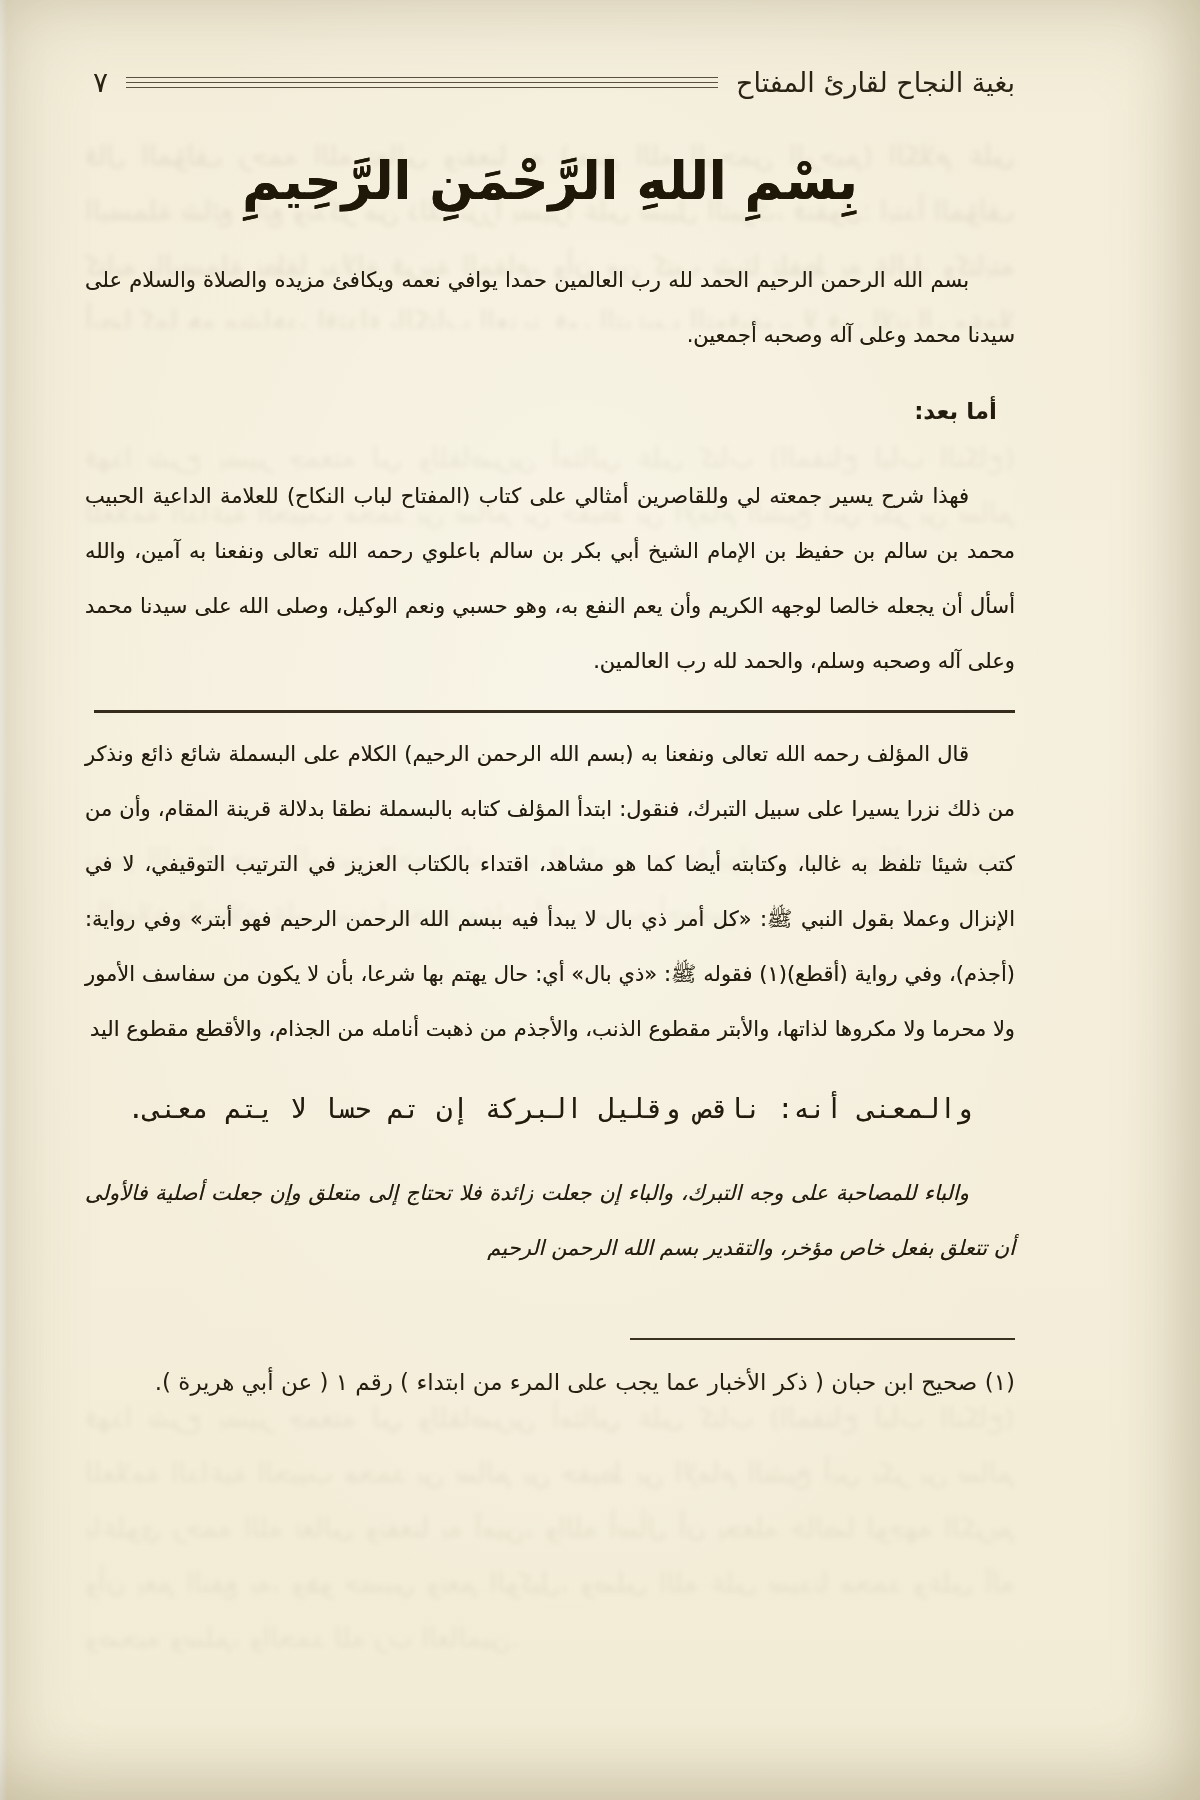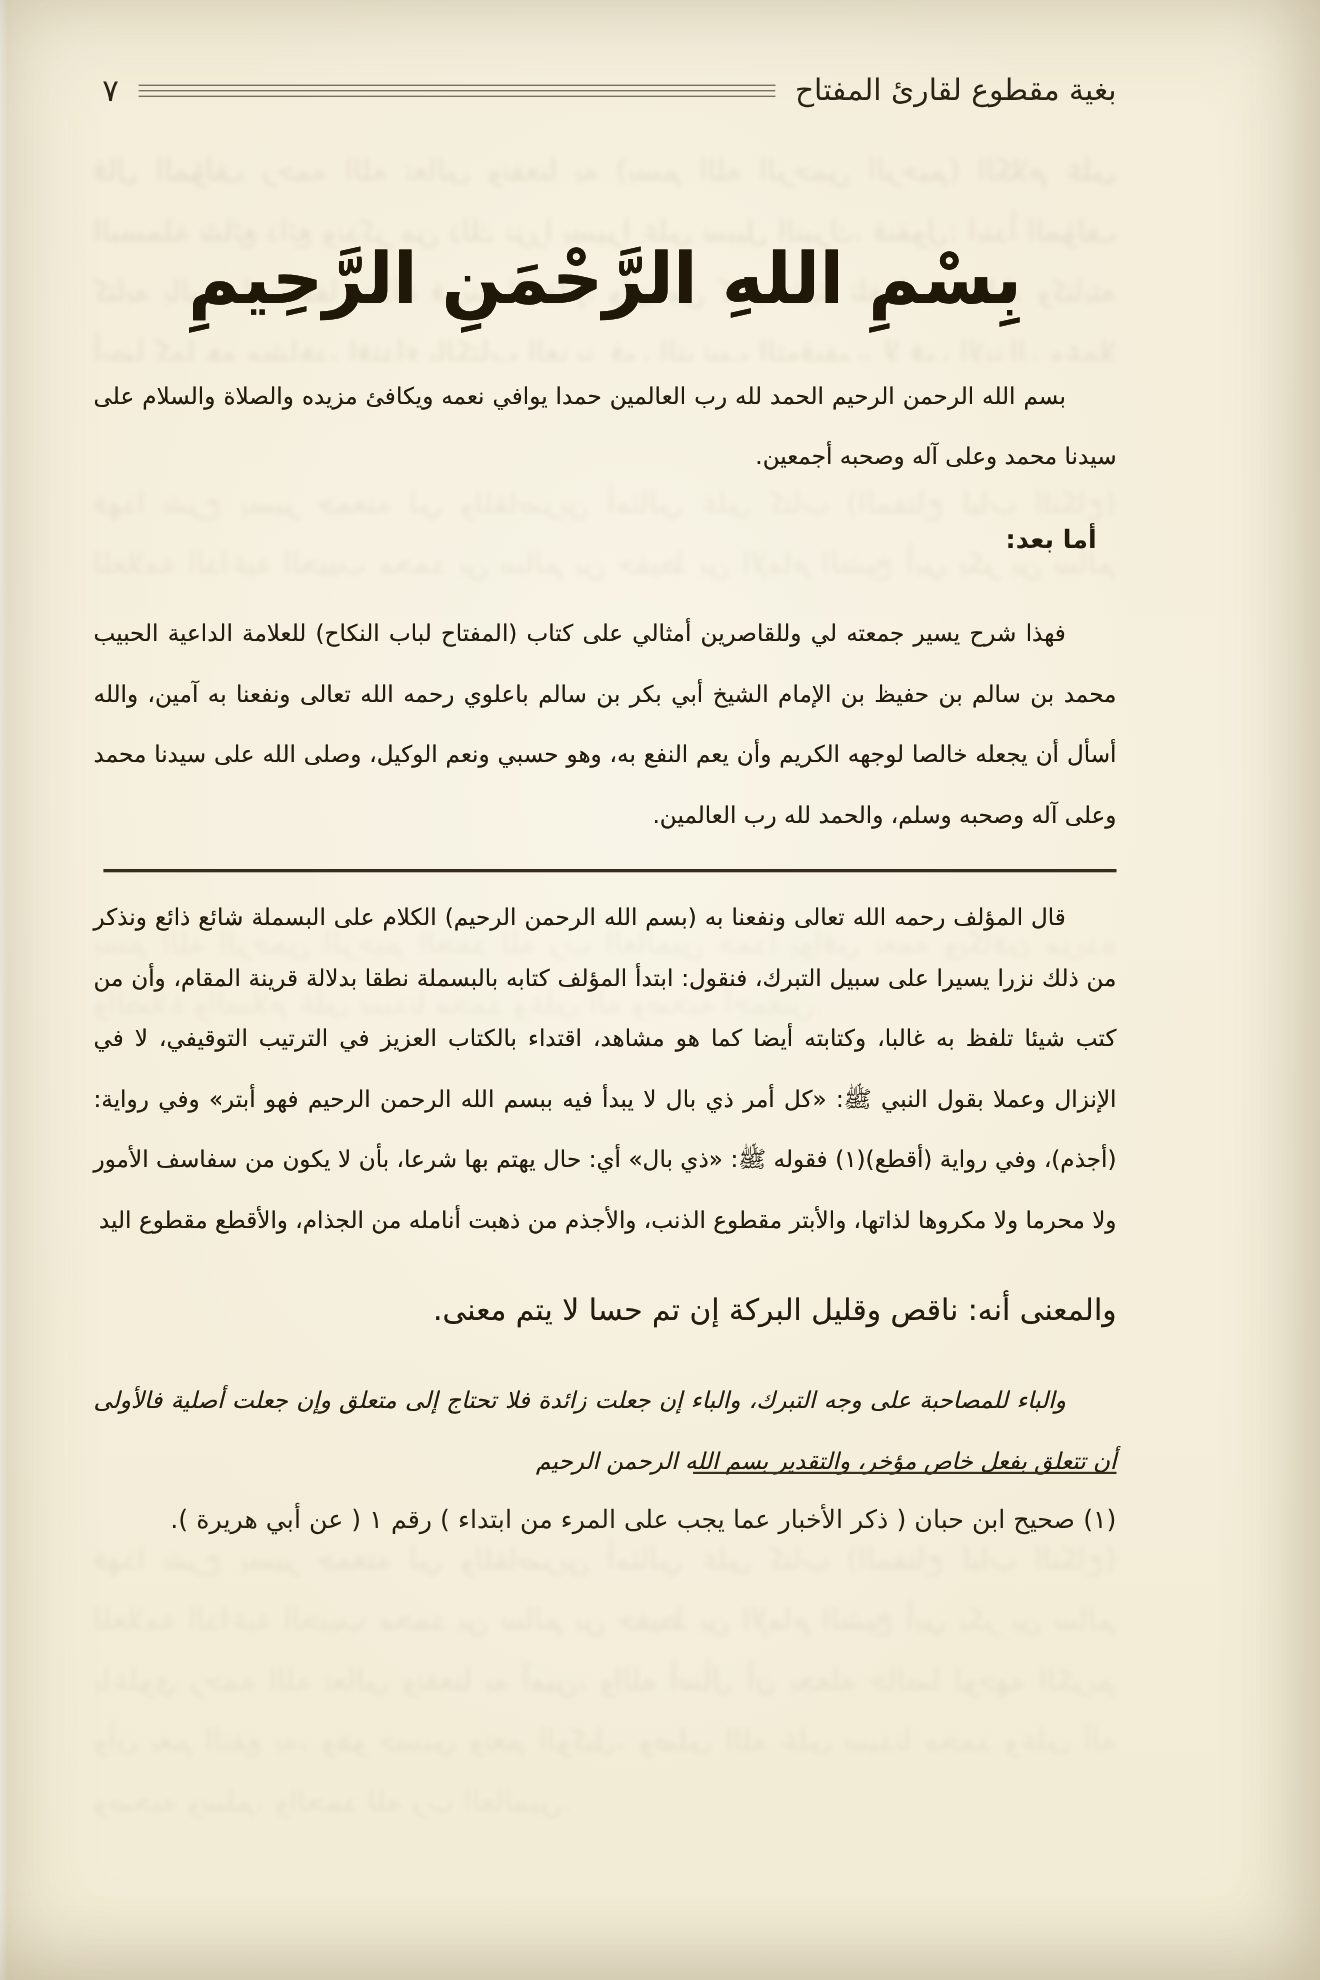--- a/index.html
+++ b/index.html
@@ -62,23 +62,23 @@
     background: linear-gradient(#4a4030, #4a4030) center / 100% 1.4px no-repeat;
     opacity: 0.9;
   }
   .page-number {
     font-size: 28px;
     color: #2a2214;
     padding-left: 8px;
   }
   
   .basmala {
-    margin-top: 118px;
+    margin-top: 52px;
     text-align: center;
-    font-size: 64px;
+    font-size: 52px;
     font-weight: bold;
     color: #1f1808;
     letter-spacing: 1px;
     text-shadow: 0 0 0.6px #1f1808;
   }
   
   .para {
     margin-top: 30px;
     font-size: 21px;
     line-height: 55px;
@@ -100,23 +100,24 @@
   .separator {
     margin-top: 16px;
     height: 0;
     border-top: 3.5px solid #352c1e;
     width: 99%;
   }
   .commentary { margin-top: 14px; }
   .centered-line {
     font-size: 27px;
     line-height: 55px;
-    text-align: right;
+    text-align: center;
     color: #221b0e;
     text-shadow: 0 0 0.4px rgba(34,27,14,0.55);
+    font-family: Liberation Mono, monospace;
   }
   .baa { margin-top: 26px; font-style: italic; }
   
   .footnote-block {
     position: absolute;
     left: 85px;
     top: 1338px;
     width: 930px;
     direction: rtl;
     z-index: 3;
@@ -161,21 +162,21 @@
 <div class="paper">
 
   <div class="ghost ghost-1" aria-hidden="true">قال المؤلف رحمه الله تعالى ونفعنا به (بسم الله الرحمن الرحيم) الكلام على البسملة شائع ذائع ونذكر من ذلك نزرا يسيرا على سبيل التبرك، فنقول: ابتدأ المؤلف كتابه بالبسملة نطقا بدلالة قرينة المقام، وأن من كتب شيئا تلفظ به غالبا، وكتابته أيضا كما هو مشاهد، اقتداء بالكتاب العزيز في الترتيب التوقيفي، لا في الإنزال وعملا بقول النبي ﷺ: «كل أمر ذي بال لا يبدأ فيه ببسم الله الرحمن الرحيم فهو أبتر» وفي رواية: (أجذم)، وفي رواية (أقطع)(١) فقوله ﷺ: «ذي بال» أي: حال يهتم بها شرعا، بأن لا يكون من سفاسف الأمور ولا محرما ولا مكروها لذاتها، والأبتر مقطوع الذنب، والأجذم من ذهبت أنامله من الجذام، والأقطع مقطوع اليد</div>
   <div class="ghost ghost-2" aria-hidden="true">فهذا شرح يسير جمعته لي وللقاصرين أمثالي على كتاب (المفتاح لباب النكاح) للعلامة الداعية الحبيب محمد بن سالم بن حفيظ بن الإمام الشيخ أبي بكر بن سالم باعلوي رحمه الله تعالى ونفعنا به آمين، والله أسأل أن يجعله خالصا لوجهه الكريم وأن يعم النفع به، وهو حسبي ونعم الوكيل، وصلى الله على سيدنا محمد وعلى آله وصحبه وسلم، والحمد لله رب العالمين.</div>
   <div class="ghost ghost-3" aria-hidden="true">بسم الله الرحمن الرحيم الحمد لله رب العالمين حمدا يوافي نعمه ويكافئ مزيده والصلاة والسلام على سيدنا محمد وعلى آله وصحبه أجمعين.</div>
   <div class="ghost ghost-4" aria-hidden="true">فهذا شرح يسير جمعته لي وللقاصرين أمثالي على كتاب (المفتاح لباب النكاح) للعلامة الداعية الحبيب محمد بن سالم بن حفيظ بن الإمام الشيخ أبي بكر بن سالم باعلوي رحمه الله تعالى ونفعنا به آمين، والله أسأل أن يجعله خالصا لوجهه الكريم وأن يعم النفع به، وهو حسبي ونعم الوكيل، وصلى الله على سيدنا محمد وعلى آله وصحبه وسلم، والحمد لله رب العالمين.</div>
 
   <div class="content">
 
     <div class="header">
-      <span class="header-title">بغية مقطوع لقارئ المفتاح</span>
+      <span class="header-title">بغية النجاح لقارئ المفتاح</span>
       <div class="header-rule"></div>
       <span class="page-number">٧</span>
     </div>
 
     <div class="basmala">بِسْمِ اللهِ الرَّحْمَنِ الرَّحِيمِ</div>
 
     <p class="para opening indent">بسم الله الرحمن الرحيم الحمد لله رب العالمين حمدا يوافي نعمه ويكافئ مزيده والصلاة والسلام على سيدنا محمد وعلى آله وصحبه أجمعين.</p>
 
     <p class="amma">أما بعد:</p>
 

